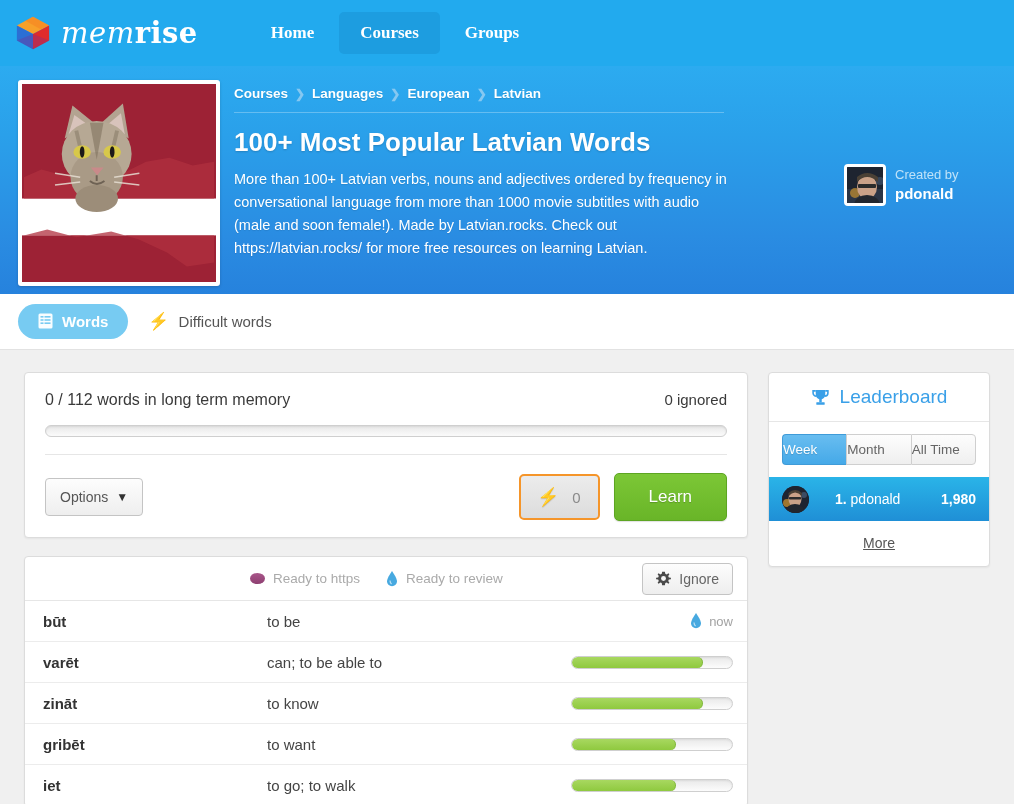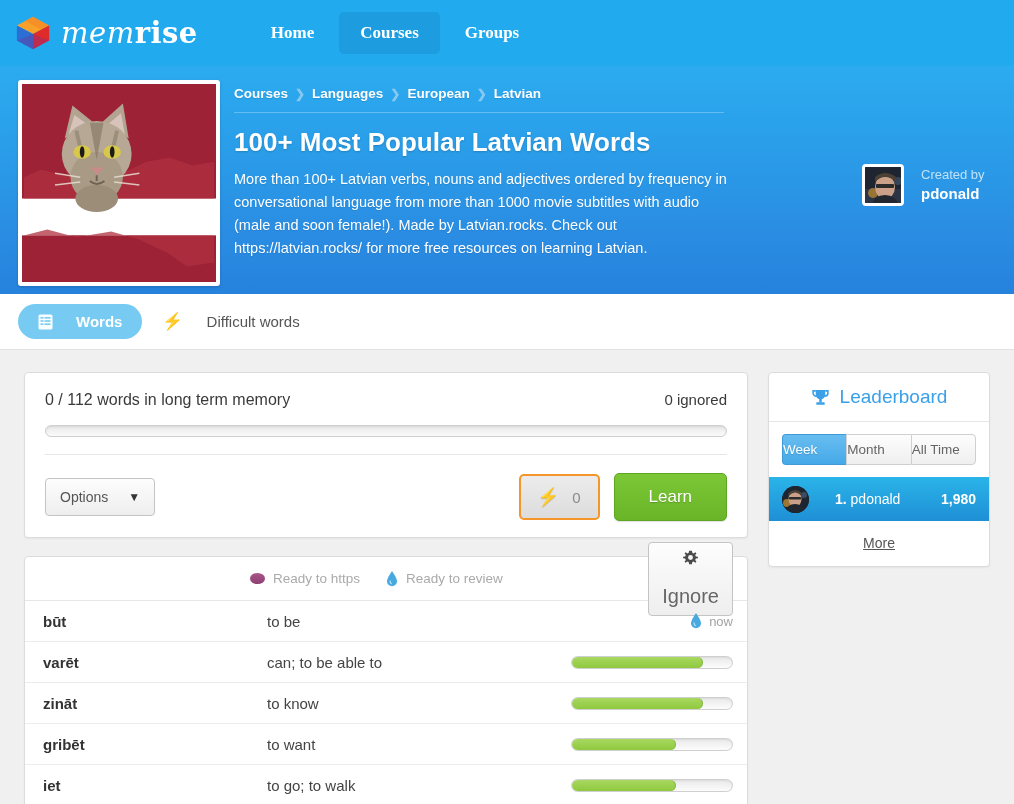--- a/index.html
+++ b/index.html
@@ -64,39 +64,39 @@
   }
   .course-title {
     color: #ffffff; font-size: 26px; font-weight: bold;
     margin: 14px 0 10px 0; text-shadow: 0 1px 2px rgba(0,0,0,.18);
   }
   .course-desc {
     color: #ffffff; font-size: 14.5px; line-height: 23px;
     max-width: 500px; text-shadow: 0 1px 1px rgba(0,0,0,.10);
   }
   .creator-box {
-    position: absolute; left: 838px; top: 98px;
-    display: flex; align-items: center; gap: 17px; padding-left: 24px;
+    position: absolute; left: 820px; top: 98px;
+    display: flex; align-items: center; gap: 9px; padding-left: 24px;
   }
   .creator-avatar {
     width: 42px; height: 42px; border: 3px solid #fff; border-radius: 4px;
     overflow: hidden; background: #2b3142; flex: 0 0 42px;
   }
   .creator-meta { line-height: 1.35; }
   .creator-label { color: #bfe2f8; font-size: 13px; }
   .creator-name { color: #ffffff; font-size: 15px; font-weight: bold; }
 
   
   .tabbar {
     height: 56px; background: #ffffff;
     display: flex; align-items: center; padding-left: 18px;
     border-bottom: 1px solid #e2e2e2;
   }
   .tab {
-    display: flex; align-items: center; gap: 23px;
+    display: flex; align-items: flex-start; gap: 9px;
     padding: 9px 20px; border-radius: 22px;
     font-size: 15px; font-weight: bold; color: #888; cursor: pointer;
   }
   .tab.active { background: #77cbf2; color: #ffffff; }
   .tab-plain { color: #555; font-weight: normal; }
   .icon-list { width: 15px; height: 16px; }
   .bolt { color: #f5a623; font-size: 17px; line-height: 1; }
 
   
   .main {
@@ -122,21 +122,21 @@
     border: 1px solid #cfcfcf; box-shadow: inset 0 1px 2px rgba(0,0,0,.08);
   }
   .progress-divider { height: 1px; background: #e6e6e6; margin: 17px 0 0 0; }
   .progress-actions {
     display: flex; align-items: center; justify-content: space-between;
     padding-top: 18px;
   }
   .btn {
     border: 1px solid #c4c4c4; border-radius: 4px; cursor: pointer;
     font-size: 14px; background: linear-gradient(to bottom,#fdfdfd,#eeeeee);
-    color: #555; padding: 9px 14px; display: inline-flex; align-items: center; gap: 20px;
+    color: #555; padding: 9px 14px; display: inline-flex; align-items: center; gap: 8px;
   }
   .btn-options { padding: 10px 14px; }
   .chev { font-size: 12px; color: #333; }
   .right-actions { display: flex; align-items: center; gap: 14px; }
   .btn-points {
     border: 2px solid #f5952a; border-radius: 5px;
     background: linear-gradient(to bottom,#ececec,#dcdcdc);
     padding: 10px 17px; display: flex; align-items: center; gap: 12px;
   }
   .btn-points .bolt-white { color: #ffffff; font-size: 18px; text-shadow: 0 1px 1px rgba(0,0,0,.15); }
@@ -155,21 +155,21 @@
     display: flex; align-items: center; height: 44px;
     padding: 0 14px 0 0; border-bottom: 1px solid #e6e6e6;
   }
   .legend { display: flex; align-items: center; gap: 26px; margin-left: 225px; }
   .legend-item { display: flex; align-items: center; gap: 8px; font-size: 13.5px; color: #aaa; }
   .dot-learn {
     width: 15px; height: 11px; border-radius: 50%;
     background: linear-gradient(to bottom,#a9568a,#8e3f71);
   }
   .drop { width: 12px; height: 16px; }
-  .btn-ignore { margin-left: auto; padding: 7px 13px; font-size: 20px; color: #666; flex-direction: column; }
+  .btn-ignore { margin-left: auto; padding: 7px 13px; font-size: 14px; color: #666; }
   .gear { width: 15px; height: 15px; }
 
   .word-row {
     display: flex; align-items: center; height: 41px;
     border-bottom: 1px solid #ececec; padding: 0 14px 0 18px;
   }
   .w-term { width: 224px; font-size: 15px; font-weight: bold; color: #333; flex: 0 0 224px; }
   .w-def { flex: 1; font-size: 15px; color: #444; }
   .w-stat { width: 172px; flex: 0 0 172px; display: flex; justify-content: flex-end; align-items: center; }
   .w-now { display: flex; align-items: center; gap: 7px; font-size: 13px; color: #a3a3a3; }

